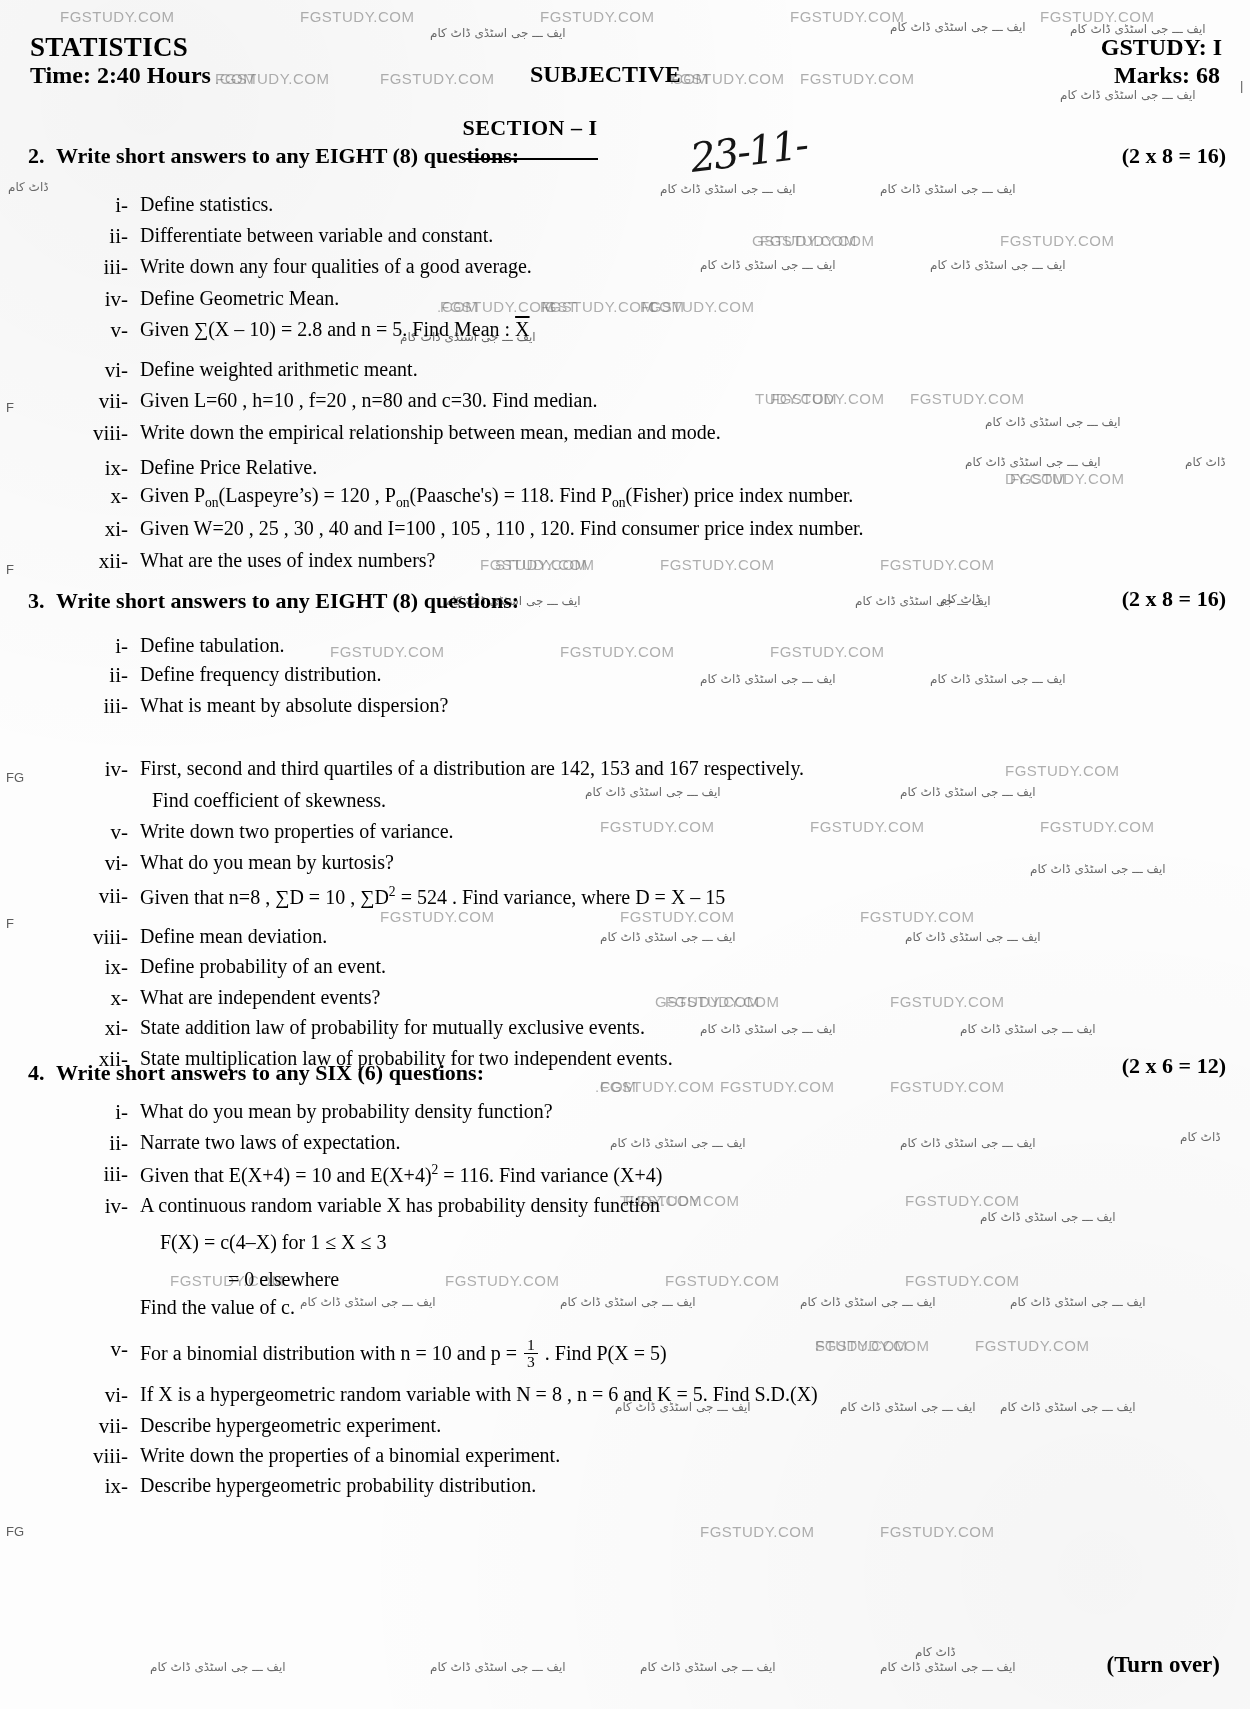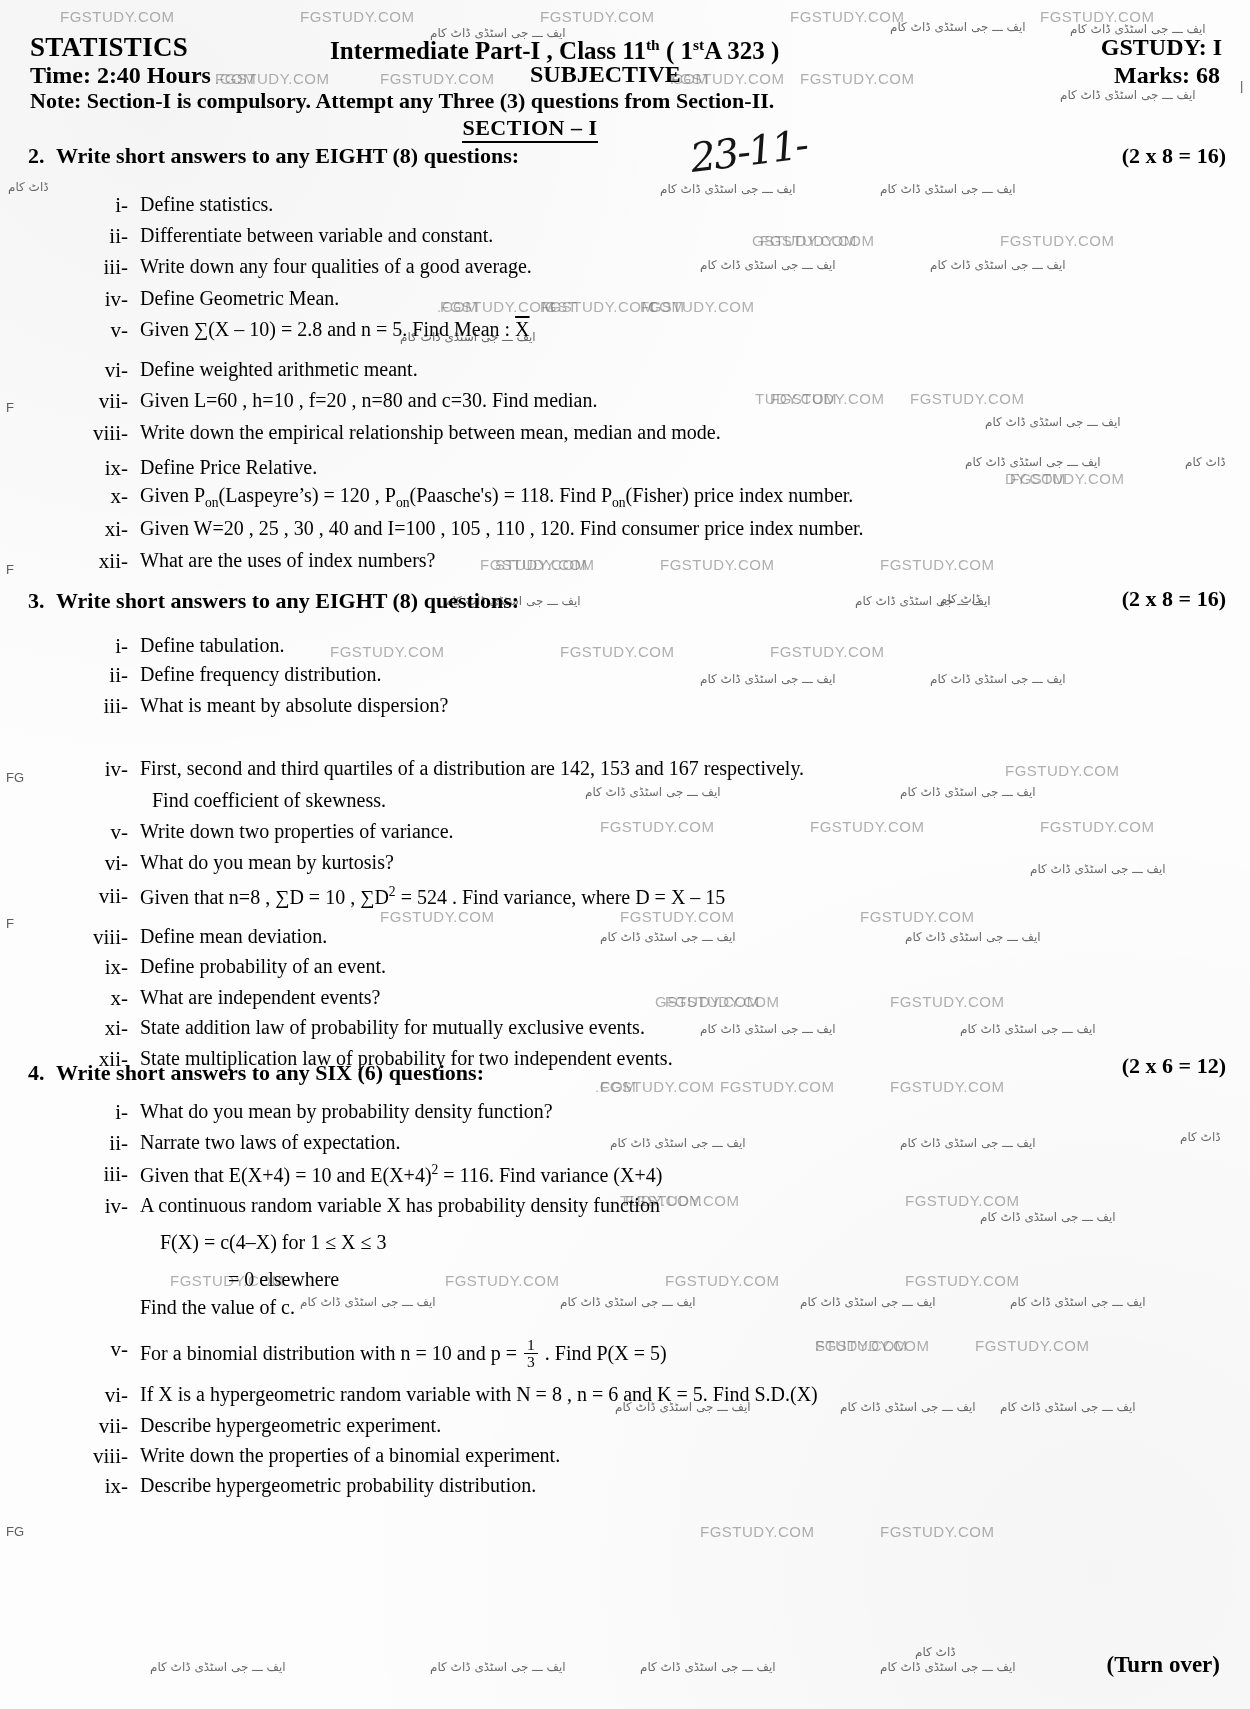--- a/index.html
+++ b/index.html
@@ -86,21 +86,21 @@
     left: 0;
     top: 115px;
     width: 1060px;
     text-align: center;
     font-weight: bold;
     font-size: 22px;
     letter-spacing: 0.5px;
   }
   .section-head span {
     border-bottom: 2px solid #000;
-    padding-bottom: 1px;
+    padding-bottom: 18px;
   }
 
   
   .qhead {
     position: absolute;
     font-weight: bold;
     font-size: 22px;
     white-space: nowrap;
   }
   .qnum {
@@ -272,32 +272,27 @@
     <div class="wm ur sm" style="left: 1185px; top: 455px;">ڈاٹ کام</div>
     <div class="wm ur sm" style="left: 940px; top: 592px;">ڈاٹ کام</div>
     <div class="wm ur sm" style="left: 1180px; top: 1130px;">ڈاٹ کام</div>
     <div class="wm ur sm" style="left: 915px; top: 1645px;">ڈاٹ کام</div>
   </div>
 
 <div class="content">
 
   <div class="hd-left" style="left:30px; top:32px;">STATISTICS</div>
 
-  <div class="hd-center" style="left:330px; top:36px;">
-    <span>Intermediate Part-I , Class 11</span><span class="sup">th</span>
-    <span>( 1</span><span class="sup">st</span><span>A 323 )</span>
-  </div>
 
   <div class="hd-right" style="right:28px; top:34px;">GSTUDY: I</div>
 
   <div class="hd-right" style="left:30px; top:62px;">Time: 2:40 Hours</div>
   <div class="hd-right" style="left:530px; top:61px;">SUBJECTIVE</div>
   <div class="hd-right" style="right:30px; top:62px;">Marks: 68</div>
 
-  <div class="note">Note:  Section-I is compulsory.  Attempt any Three (3) questions from Section-II.</div>
 
   <div class="section-head"><span>SECTION – I</span></div>
 
   <div class="scrawl" style="left:690px; top:128px;">23-11-</div>
 
   <div id="q-layer">
       <div class="qnum" style="left: 28px; top: 143px;">2.</div>
       <div class="qhead" style="left: 56px; top: 143px;">Write short answers to any EIGHT (8) questions:</div>
       <div class="marks" style="right: 24px; top: 143px;">(2 x 8 = 16)</div>
       <div class="rn" style="left: 60px; width: 68px; top: 193px;">i-</div>

